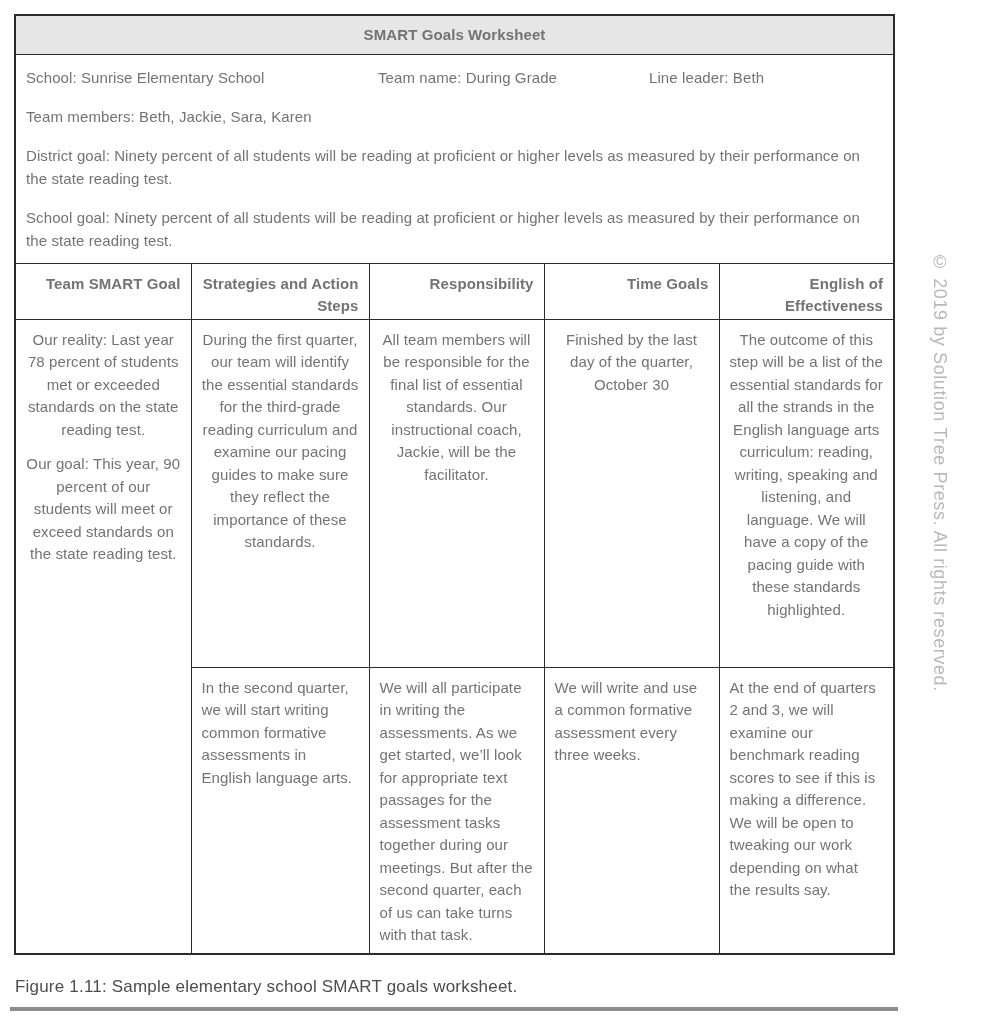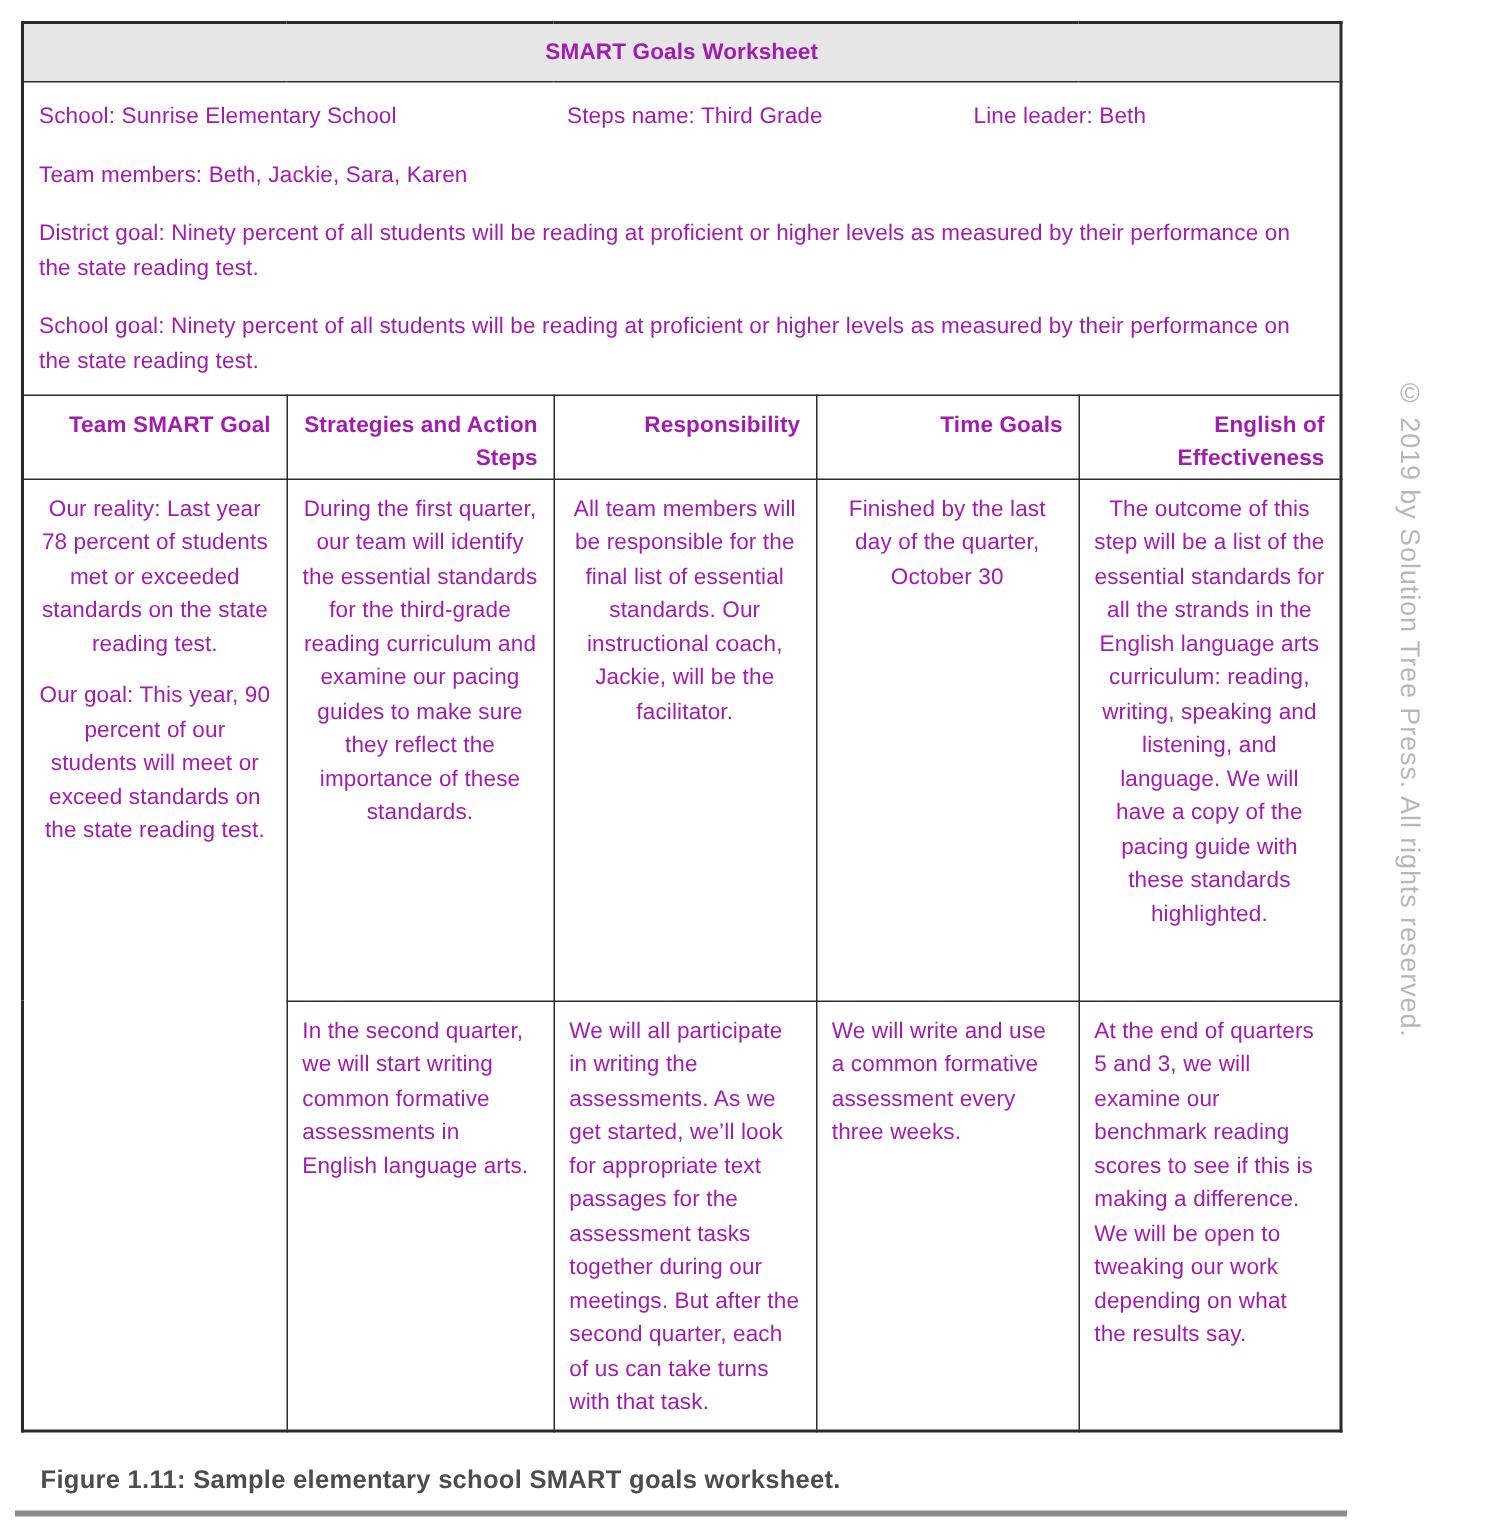--- a/index.html
+++ b/index.html
@@ -17,21 +17,21 @@
     position: absolute; left: 14px; top: 14px;
     width: 879px;
     border-collapse: collapse;
     table-layout: fixed;
     border: 2px solid #2b2b2b;
   }
   table.worksheet td, table.worksheet th {
     border: 1.5px solid #2b2b2b;
     vertical-align: top;
     font-size: 15px;
-    color: #a21caf;
+    color: #737373;
     letter-spacing: 0.1px;
   }
   .title-cell {
     background: #e6e6e6;
     height: 39px;
     text-align: center;
     vertical-align: middle !important;
     font-weight: bold;
     font-size: 16.5px;
     color: #232323;
@@ -53,22 +53,22 @@
   }
   .body-cell {
     padding: 9px 10px 6px 10px;
     line-height: 22.5px;
   }
   .row-1 { height: 348px; text-align: center; }
   .row-2 { height: 258px; }
   .goal-cell p { margin: 0 0 12px 0; }
 
   .caption {
-    position: absolute; left: 27px; top: 977px;
-    font-weight: bold;
+    position: absolute; left: 15px; top: 977px;
+    font-weight: normal;
     font-size: 17px;
     color: #4d4d4d;
     letter-spacing: 0.2px;
   }
   .bottom-rule {
     position: absolute; left: 10px; top: 1007px;
     width: 888px; height: 3.5px;
     background: #8c8c8c;
   }
   .copyright {
@@ -96,21 +96,21 @@
         <col style="width:175px">
     </colgroup>
     <tbody>
       <tr>
         <td class="title-cell" colspan="5">SMART Goals Worksheet</td>
       </tr>
       <tr>
         <td class="info-cell" colspan="5">
           <div class="info-line1">
             <span class="seg1">School: Sunrise Elementary School</span>
-            <span class="seg2">Steps name: Third Grade</span>
+            <span class="seg2">Team name: During Grade</span>
             <span class="seg3">Line leader: Beth</span>
           </div>
           <p>Team members: Beth, Jackie, Sara, Karen</p>
           <p>District goal: Ninety percent of all students will be reading at proficient or higher levels as measured by their performance on the state reading test.</p>
           <p>School goal: Ninety percent of all students will be reading at proficient or higher levels as measured by their performance on the state reading test.</p>
         </td>
       </tr>
       <tr>
         <th class="col-header">Team SMART Goal</th>
         <th class="col-header">Strategies and Action Steps</th>
@@ -125,21 +125,21 @@
         </td>
         <td class="body-cell">During the first quarter, our team will identify the essential standards for the third-grade reading curriculum and examine our pacing guides to make sure they reflect the importance of these standards.</td>
         <td class="body-cell">All team members will be responsible for the final list of essential standards. Our instructional coach, Jackie, will be the facilitator.</td>
         <td class="body-cell">Finished by the last day of the quarter, October 30</td>
         <td class="body-cell">The outcome of this step will be a list of the essential standards for all the strands in the English language arts curriculum: reading, writing, speaking and listening, and language. We will have a copy of the pacing guide with these standards highlighted.</td>
       </tr>
       <tr class="row-2">
         <td class="body-cell">In the second quarter, we will start writing common formative assessments in English language arts.</td>
         <td class="body-cell">We will all participate in writing the assessments. As we get started, we’ll look for appropriate text passages for the assessment tasks together during our meetings. But after the second quarter, each of us can take turns with that task.</td>
         <td class="body-cell">We will write and use a common formative assessment every three weeks.</td>
-        <td class="body-cell">At the end of quarters 5 and 3, we will examine our benchmark reading scores to see if this is making a difference. We will be open to tweaking our work depending on what the results say.</td>
+        <td class="body-cell">At the end of quarters 2 and 3, we will examine our benchmark reading scores to see if this is making a difference. We will be open to tweaking our work depending on what the results say.</td>
       </tr>
     </tbody>
   </table>
 
   <div class="caption">Figure 1.11: Sample elementary school SMART goals worksheet.</div>
   <div class="bottom-rule"></div>
   <div class="copyright">© 2019 by Solution Tree Press. All rights reserved.</div>
 
 </div>
 

